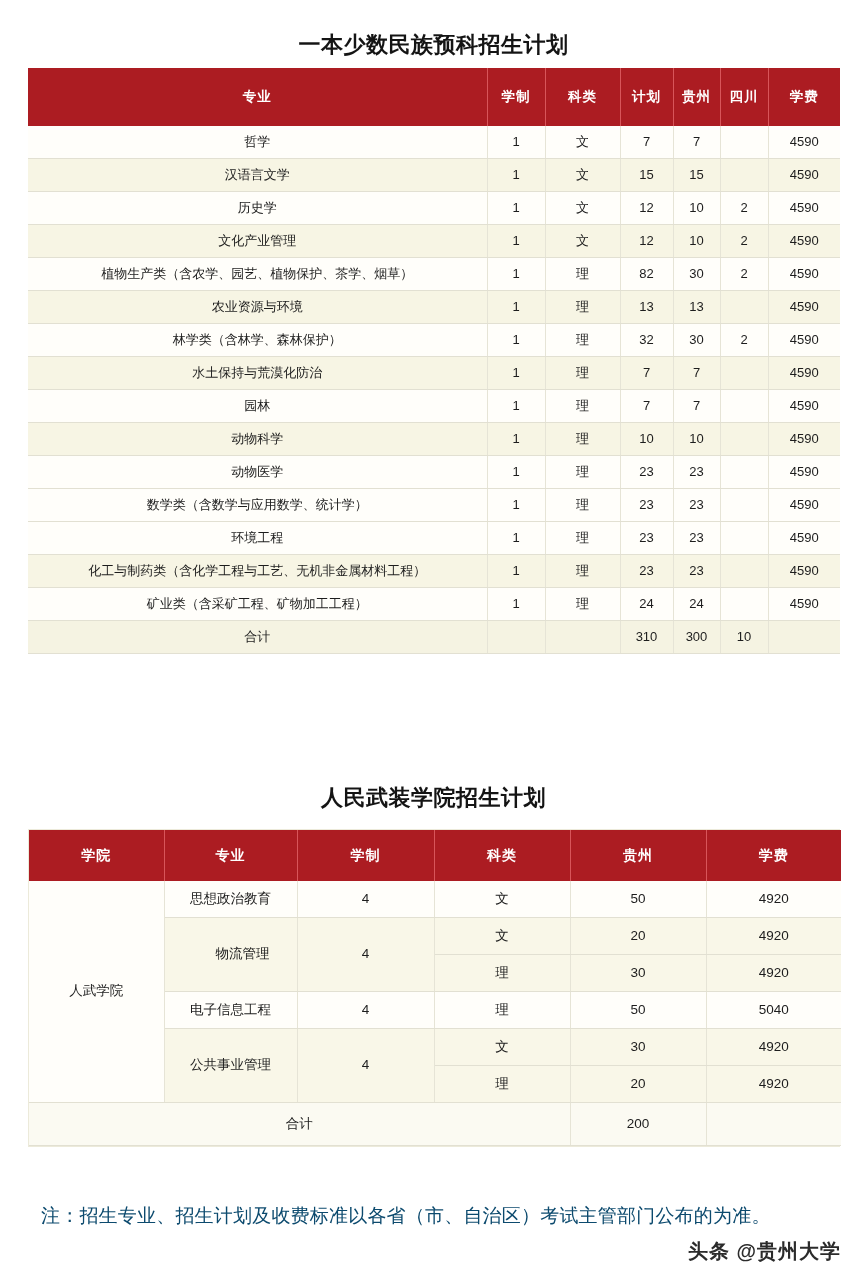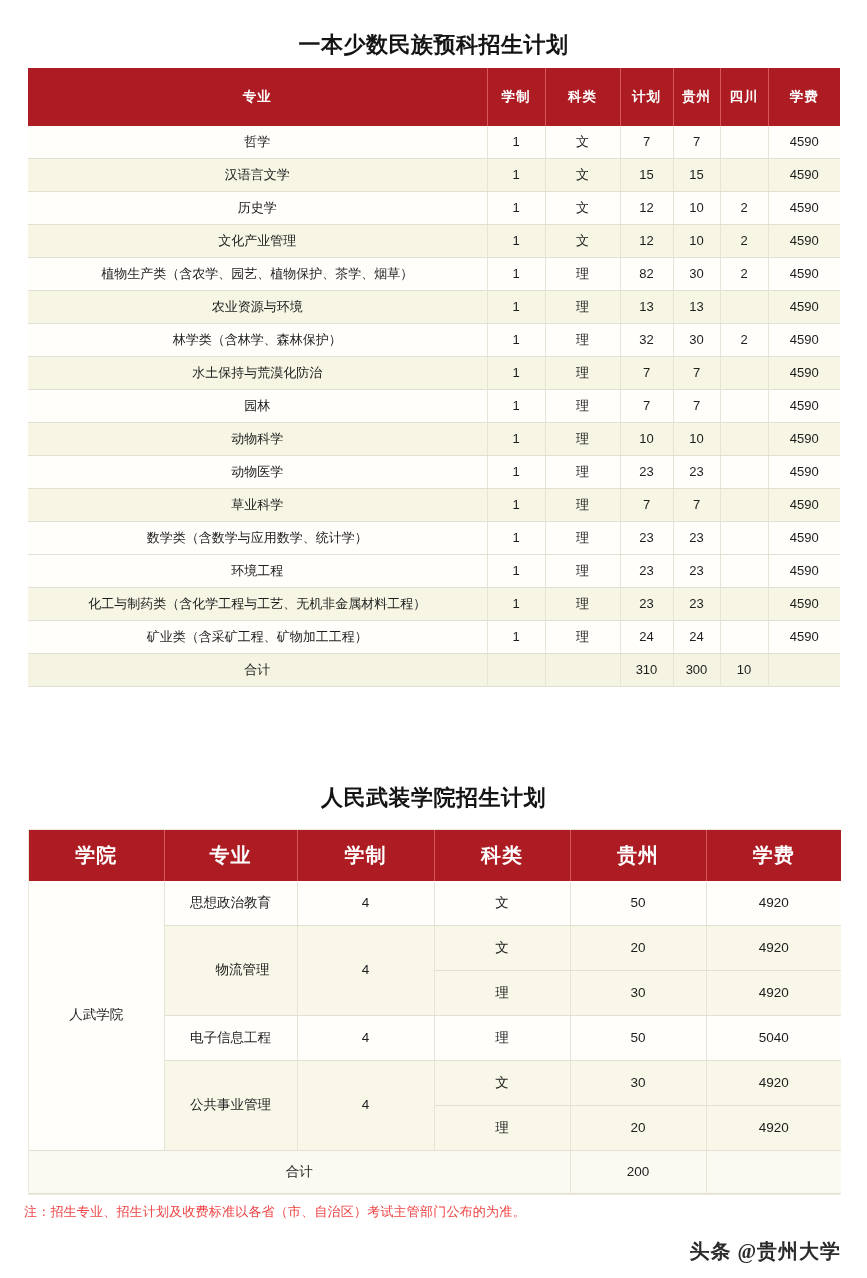--- a/index.html
+++ b/index.html
@@ -86,52 +86,51 @@
   #table1 .c-fee   { width: 72px; }
 
   
   #table2-wrap {
     left: 28px;
     top: 829px;
     width: 812px;
     border: 1px solid #eceada;
     box-sizing: border-box;
   }
-  #table2 th { height: 39px; font-size: 20px; }
-  #table2 td { height: 44px; font-size: 13.5px; }
+  #table2 th { height: 39px; font-size: 14px; }
+  #table2 td { height: 36px; font-size: 13.5px; }
   #table2 .c-college { width: 135px; }
   #table2 .c-major   { width: 133px; }
   #table2 .c-years   { width: 137px; }
   #table2 .c-cat     { width: 136px; }
   #table2 .c-gz      { width: 136px; }
   #table2 .c-fee     { width: 135px; }
   #table2 td.span-cell { background: #fffefa; }
   #table2 tr.t2-odd  td { background: #fffefa; }
   #table2 tr.t2-even td { background: #f9f7e8; }
   #table2 td.college-cell { background: #fffefa; }
   #table2 tr.total-row td { background: #fbfaf2; height: 42px; }
 
   
   #footnote {
     position: absolute;
-    left: 24px;
+    left: 41px;
     top: 1203px;
-    font-size: 13px;
-    color: #ef4444;
+    font-size: 19px;
+    color: #0c4a6e;
     letter-spacing: 0.2px;
   }
   #watermark {
     position: absolute;
     right: 26px;
     top: 1238px;
     font-size: 20px;
     font-weight: bold;
     color: #2b2b2b;
     letter-spacing: 1px;
-    font-family: Liberation Serif, serif;
   }
 </style>
 </head>
 <body>
 
 <div class="page">
 
   <div class="section-title" id="title-1">一本少数民族预科招生计划</div>
 
   <div class="tbl-wrap" id="table1-wrap">
@@ -246,29 +245,20 @@
             <td>10</td>
             <td></td>
             <td>4590</td>
           </tr>
           <tr class="r-odd">
             <td>动物医学</td>
             <td>1</td>
             <td>理</td>
             <td>23</td>
             <td>23</td>
-            <td></td>
-            <td>4590</td>
-          </tr>
-          <tr class="r-even">
-            <td>草业科学</td>
-            <td>1</td>
-            <td>理</td>
-            <td>7</td>
-            <td>7</td>
             <td></td>
             <td>4590</td>
           </tr>
           <tr class="r-odd">
             <td>数学类（含数学与应用数学、统计学）</td>
             <td>1</td>
             <td>理</td>
             <td>23</td>
             <td>23</td>
             <td></td>

